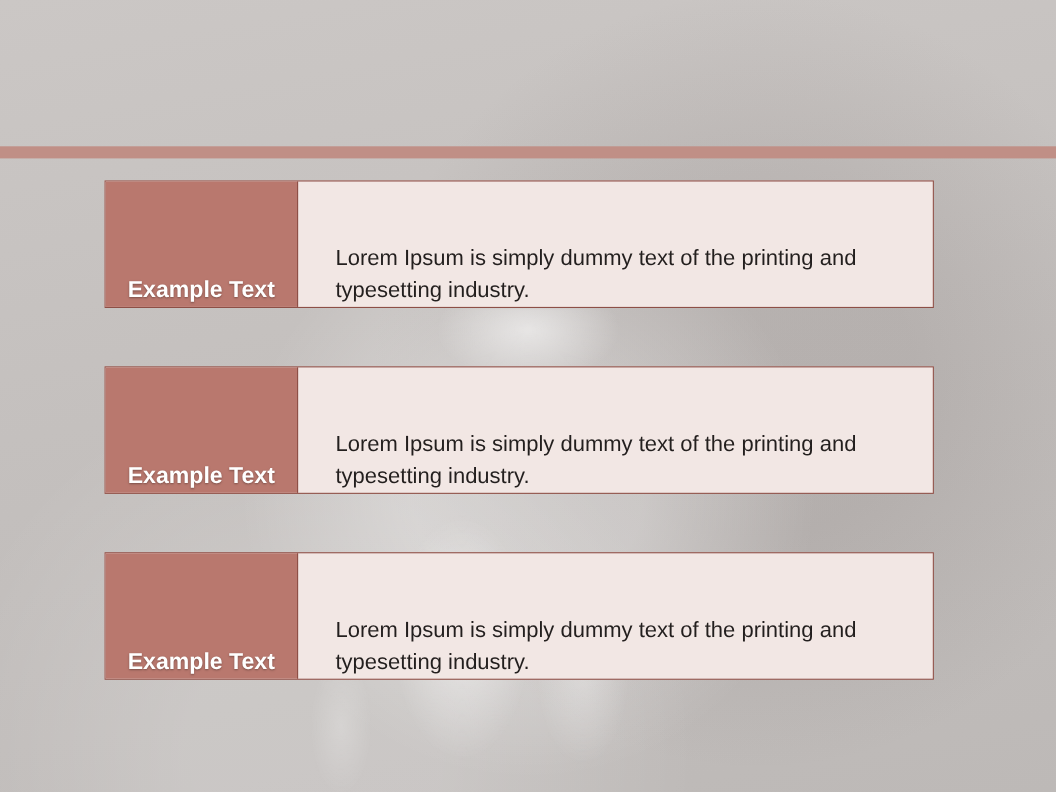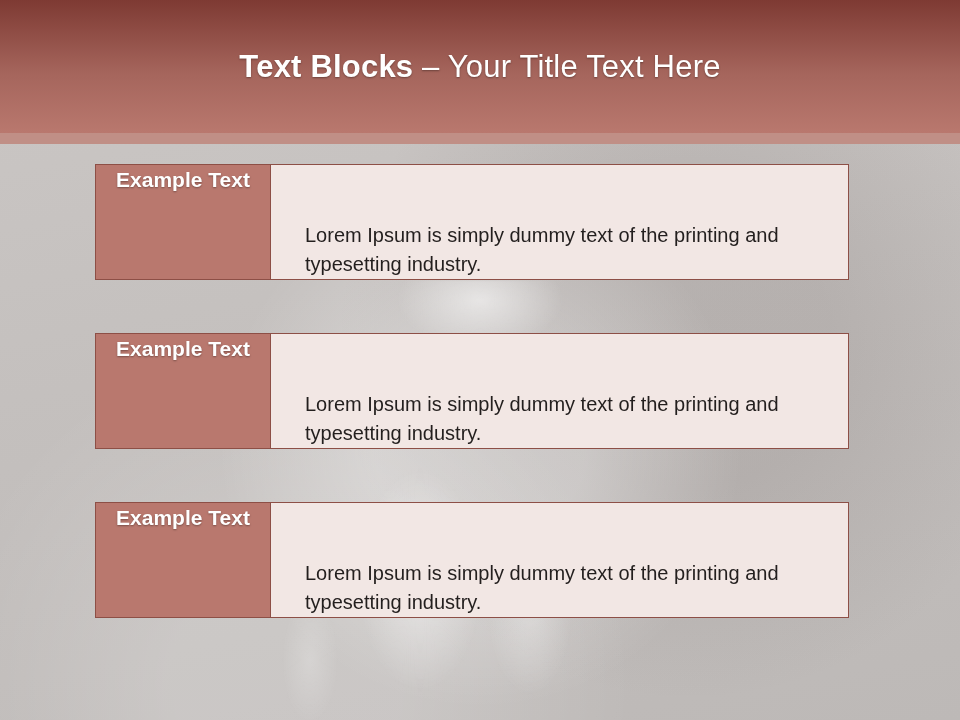--- a/index.html
+++ b/index.html
@@ -95,21 +95,21 @@
     margin-bottom: 53px;
     background: #f2e7e4;
   }
   .block-label {
     width: 175px;
     flex: 0 0 175px;
     background: #b9786e;
     border-right: 1px solid #8d4f46;
     box-sizing: border-box;
     display: flex;
-    align-items: flex-start;
+    align-items: flex-end;
     justify-content: center;
     padding: 0 10px;
   }
   .block-label span {
     font-size: 21px;
     font-weight: bold;
     color: #ffffff;
     text-align: center;
     line-height: 1.45;
     text-shadow: 0 1px 2px rgba(0,0,0,0.35);
@@ -129,25 +129,20 @@
 </style>
 </head>
 <body>
 
 <div class="slide">
 
   <div class="bg-photo">
     <div class="bg-figure"></div>
   </div>
 
-  <div class="header">
-    <div class="title">
-      <span class="bold">Text Blocks</span><span class="light"> – </span><span class="light">Your Title Text Here</span>
-    </div>
-  </div>
   <div class="header-underline"></div>
 
   <div class="blocks">
 
     <div class="block">
       <div class="block-label">
         <span>Example Text</span>
       </div>
       <div class="block-body">
         <span>Lorem Ipsum is simply dummy text of the printing and typesetting industry.</span>

